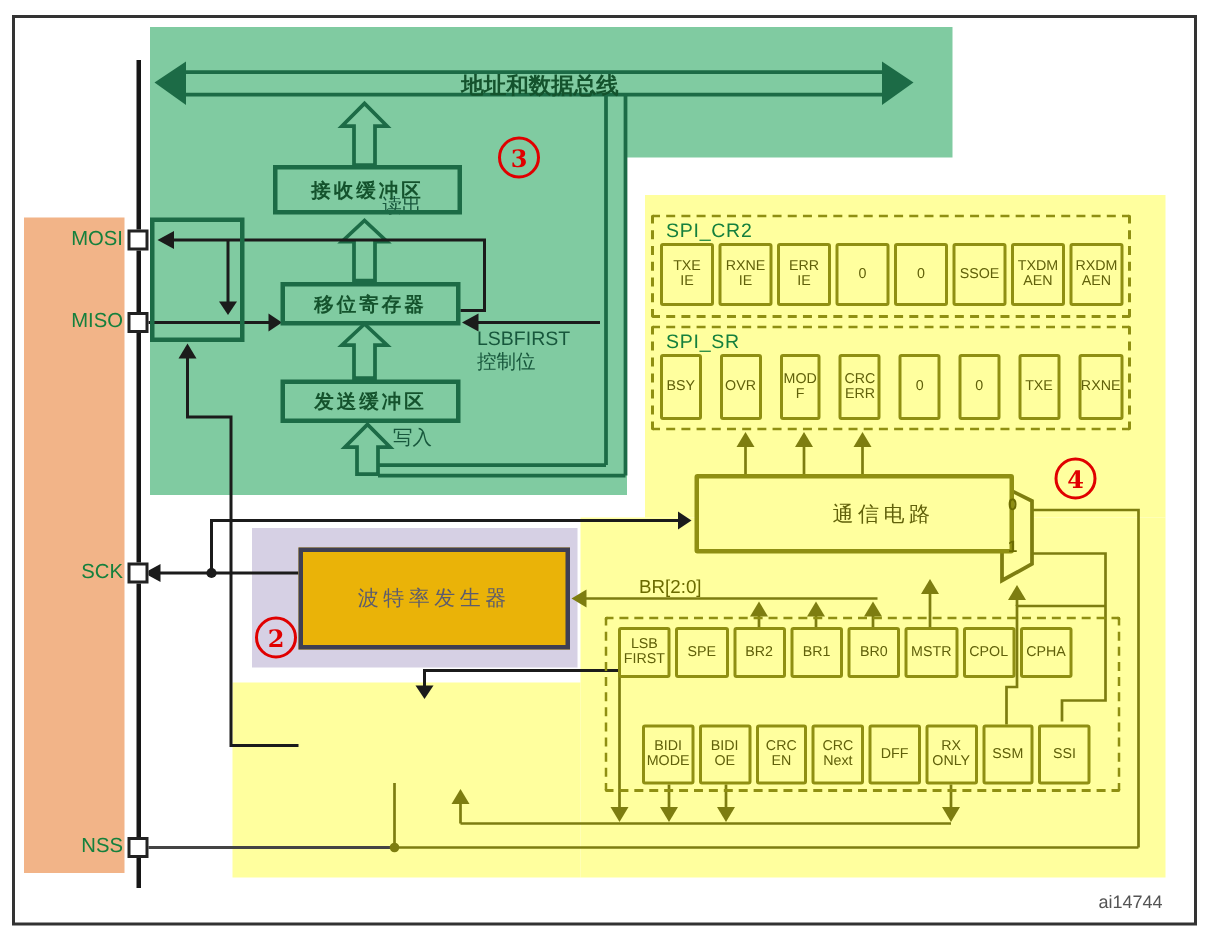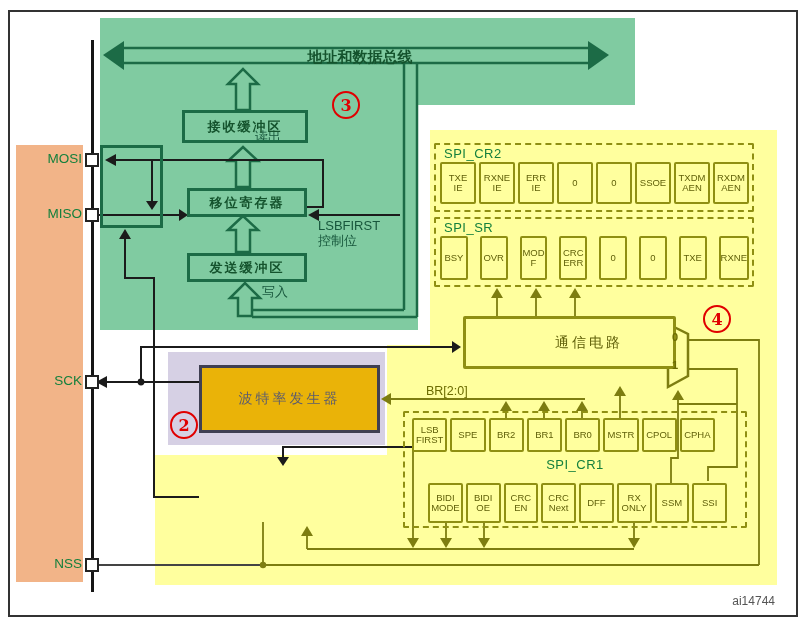--- a/index.html
+++ b/index.html
@@ -198,21 +198,20 @@
   <div class="cell">LSB
 FIRST</div>
       <div class="cell">SPE</div>
       <div class="cell">BR2</div>
       <div class="cell">BR1</div>
       <div class="cell">BR0</div>
       <div class="cell">MSTR</div>
       <div class="cell">CPOL</div>
       <div class="cell">CPHA</div>
     </div>
-  <div class="reg-label" style="left:403px;top:457px;width:344px;text-align:center;">SPI_CR1</div>
   <div class="cells" style="left:428px;top:483px;width:299px;height:40px;">
 
   <div class="cell">BIDI
 MODE</div>
       <div class="cell">BIDI
 OE</div>
       <div class="cell">CRC
 EN</div>
       <div class="cell">CRC
 Next</div>

